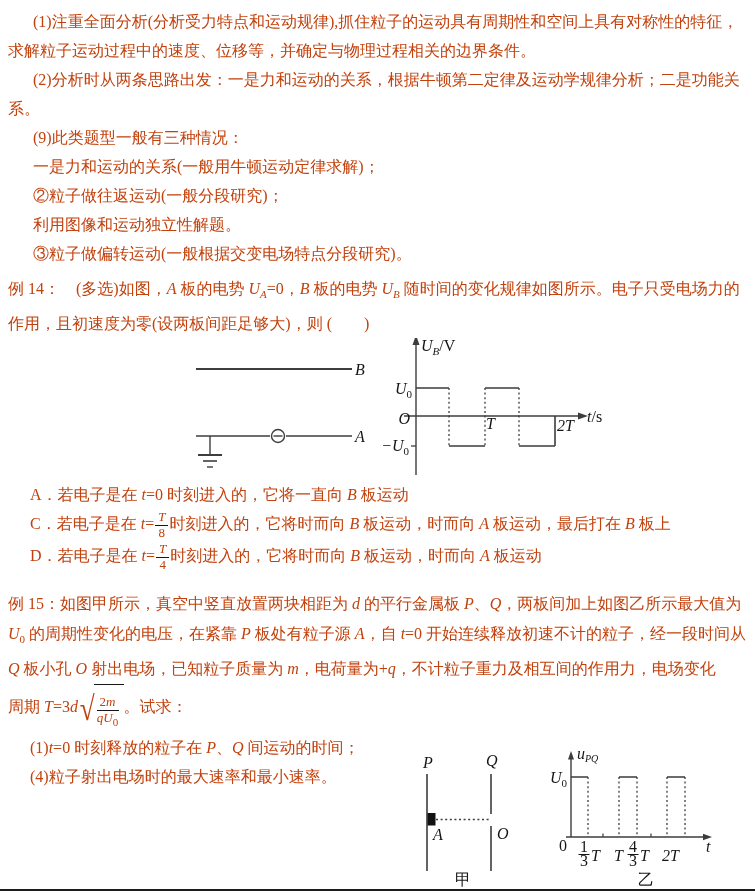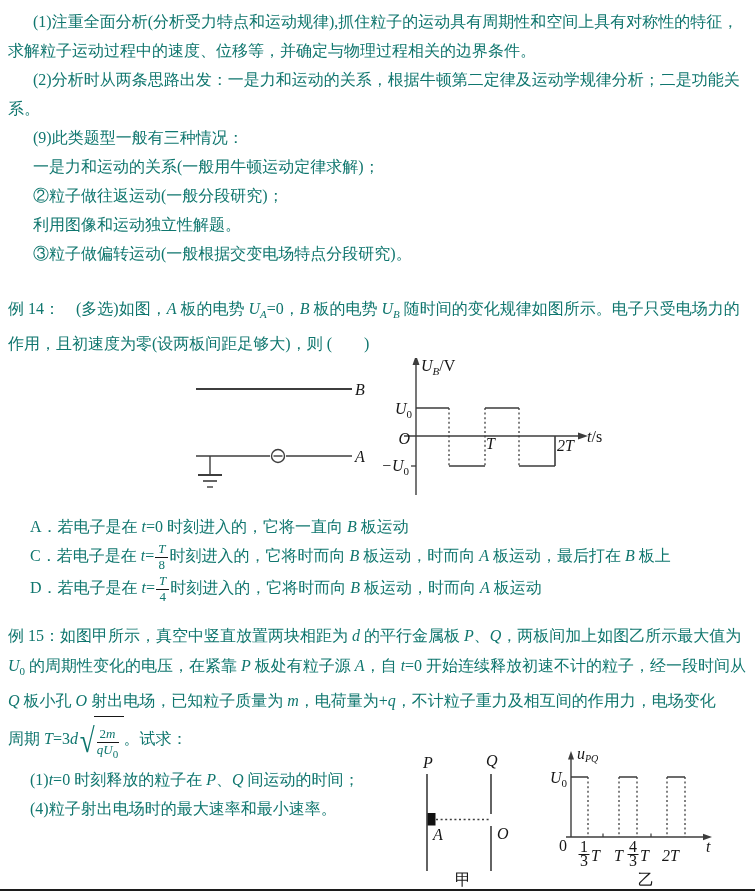--- a/index.html
+++ b/index.html
@@ -1,25 +1,25 @@
 <!DOCTYPE html>
 <html><head>
 <meta charset="utf-8">
 <style>
   html,body{margin:0;padding:0;background:#fff;}
   .page{position:relative;width:755px;height:895px;background:#ffffff;overflow:hidden;
-        font-family:"Liberation Serif","DejaVu Serif",serif;color:#0f766e;font-size:16px;}
+        font-family:"Liberation Serif","DejaVu Serif",serif;color:#c2410c;font-size:16px;}
   .text{padding:7px 8px 0 8px;}
   p{margin:0;}
   .ln{line-height:29px;}
   .ind2{text-indent:25px;}
-  .ex-intro{margin-top:26px;}
+  .ex-intro{margin-top:6px;}
   .ex15{margin-top:16px;line-height:30px;}
   .opt{padding-left:22px;}
-  .opt-a{margin-top:16px;}
+  .opt-a{margin-top:4px;}
   .subq{padding-left:22px;}
   .formula{line-height:46px;}
   sub{font-size:11px;}
   i{font-style:italic;}
   .frac{display:inline-block;vertical-align:middle;text-align:center;font-size:13px;line-height:1.15;padding:0 1px;}
   .frac .num{display:block;border-bottom:1px solid #161616;padding:0 3px;}
   .frac .den{display:block;}
   .sqrt{display:inline-block;vertical-align:middle;white-space:nowrap;}
   .rsign{display:inline-block;vertical-align:middle;font-size:34px;line-height:1;margin-right:-3px;position:relative;top:1px;transform:scaleX(.8);}
   .rbody{display:inline-block;vertical-align:middle;border-top:1.5px solid #161616;padding:2px 4px 0 2px;}

